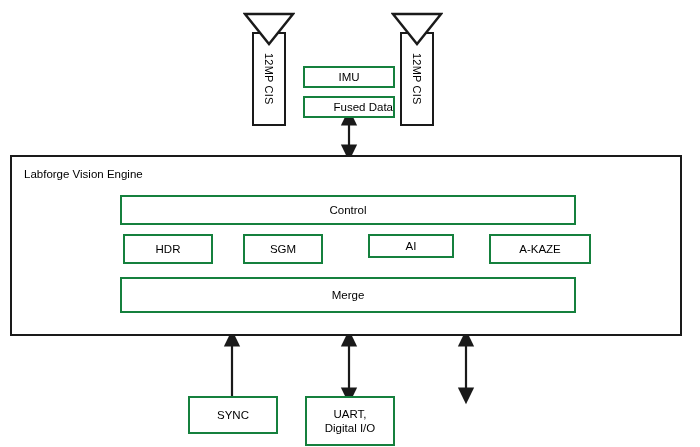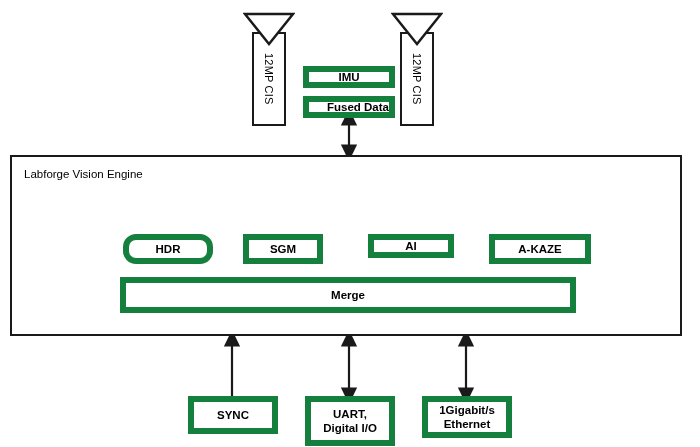--- a/index.html
+++ b/index.html
@@ -14,30 +14,29 @@
     background: #ffffff;
     font-family: "Liberation Sans", sans-serif;
     color: #000000;
     overflow: hidden;
   }
 
   
   .box {
     position: absolute;
     box-sizing: border-box;
-    border: 6px solid #15803d;
+    border: 2px solid #15803d;
     background: #ffffff;
     display: flex;
     align-items: center;
     justify-content: center;
     text-align: center;
     font-size: 11.5px;
     line-height: 1.25;
     z-index: 3;
-    font-weight: bold;
   }
 
   
   #engine {
     position: absolute;
     left: 10px;
     top: 155px;
     width: 672px;
     height: 181px;
     box-sizing: border-box;
@@ -170,22 +169,25 @@
   </div>
 
   <div class="box" style="left:303px; top:96px; width:92px; height:22px;justify-content:flex-end;">
     <span>Fused Data</span>
   </div>
 
   <div id="engine">
     <div id="engine-label">Labforge Vision Engine</div>
   </div>
 
-
-  <div class="box" style="left:123px; top:234px; width:90px; height:30px;border-radius:13px;">
+  <div class="box" style="left:120px; top:195px; width:456px; height:30px;">
+    <span>Control</span>
+  </div>
+
+  <div class="box" style="left:123px; top:234px; width:90px; height:30px;">
     <span>HDR</span>
   </div>
   <div class="box" style="left:243px; top:234px; width:80px; height:30px;">
     <span>SGM</span>
   </div>
   <div class="box" style="left:368px; top:234px; width:86px; height:24px;">
     <span>AI</span>
   </div>
   <div class="box" style="left:489px; top:234px; width:102px; height:30px;">
     <span>A-KAZE</span>
@@ -197,18 +199,14 @@
 
   <div class="box" style="left:188px; top:396px; width:90px; height:38px; flex-direction:column;">
     <span>SYNC</span>
   </div>
 
   <div class="box" style="left:305px; top:396px; width:90px; height:50px; flex-direction:column;">
     <span>UART,</span>
     <span>Digital I/O</span>
   </div>
 
-  <div class="box" style="left:422px; top:396px; width:90px; height:42px; flex-direction:column;">
-    <span>1Gigabit/s</span>
-    <span>Ethernet</span>
-  </div>
 
 </div>
 
 </body></html>

